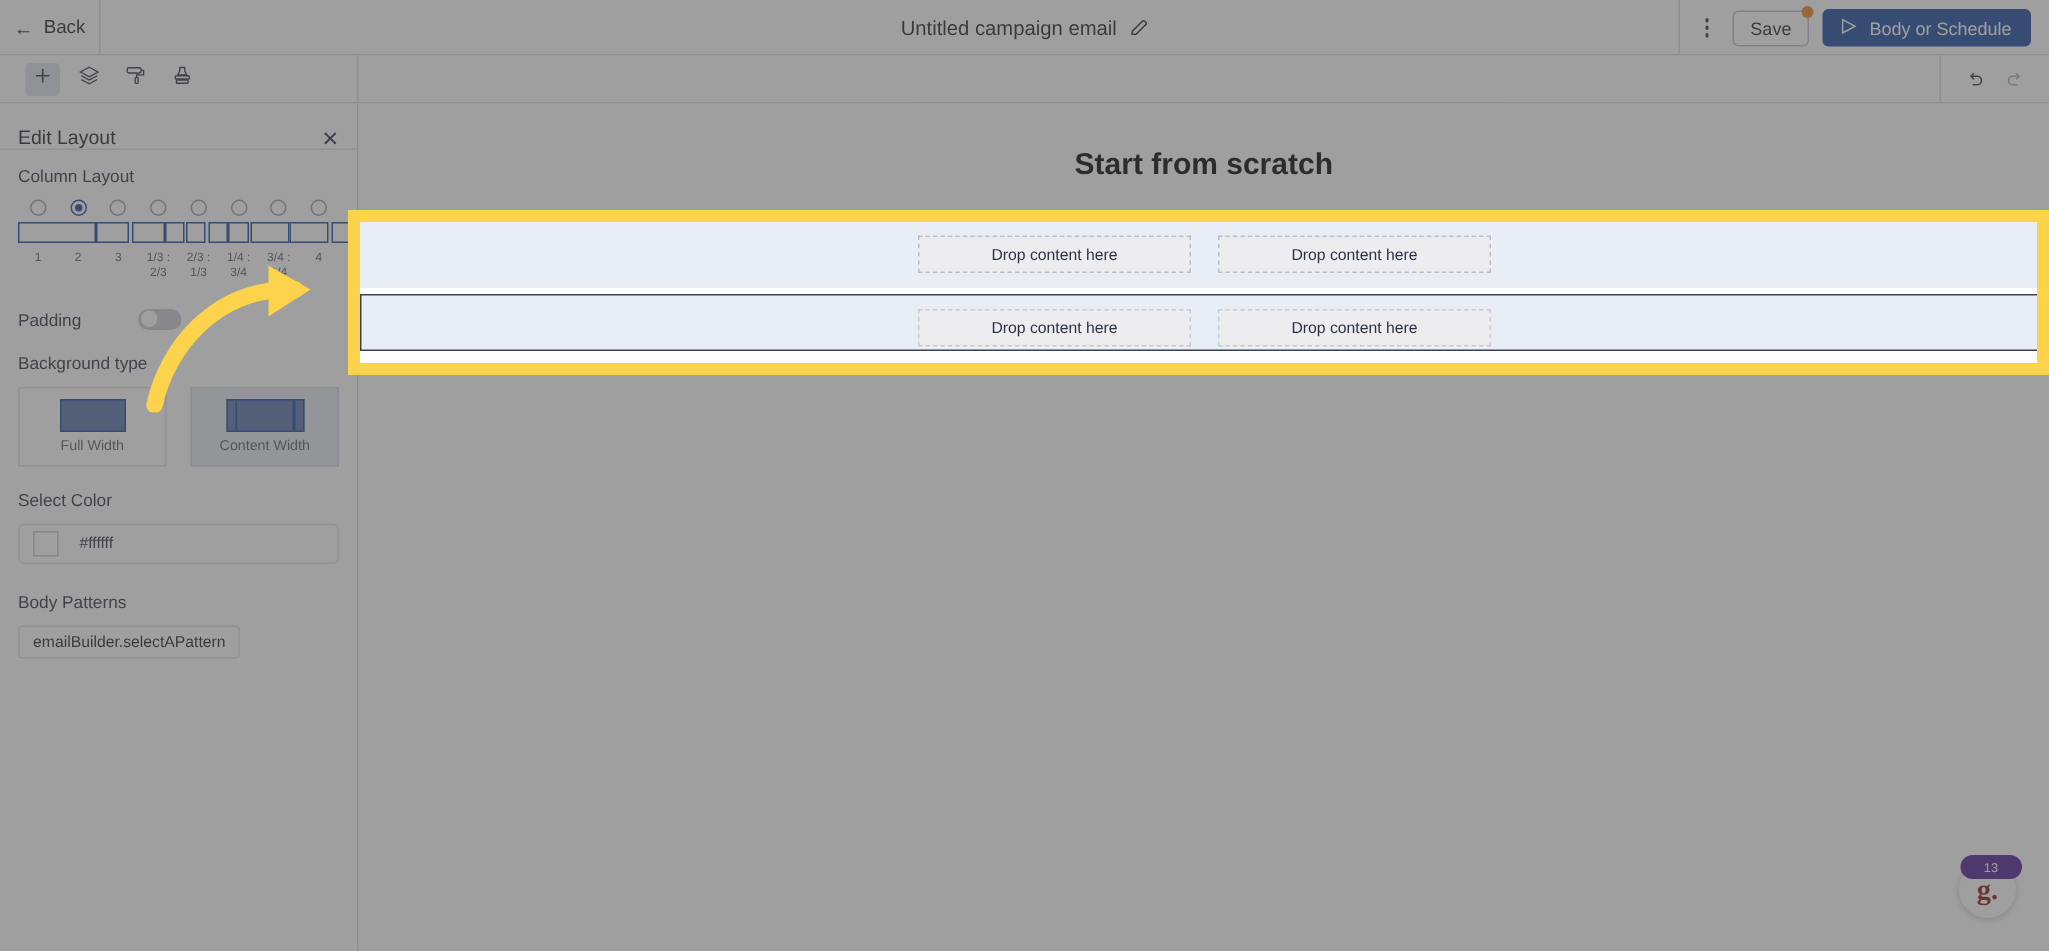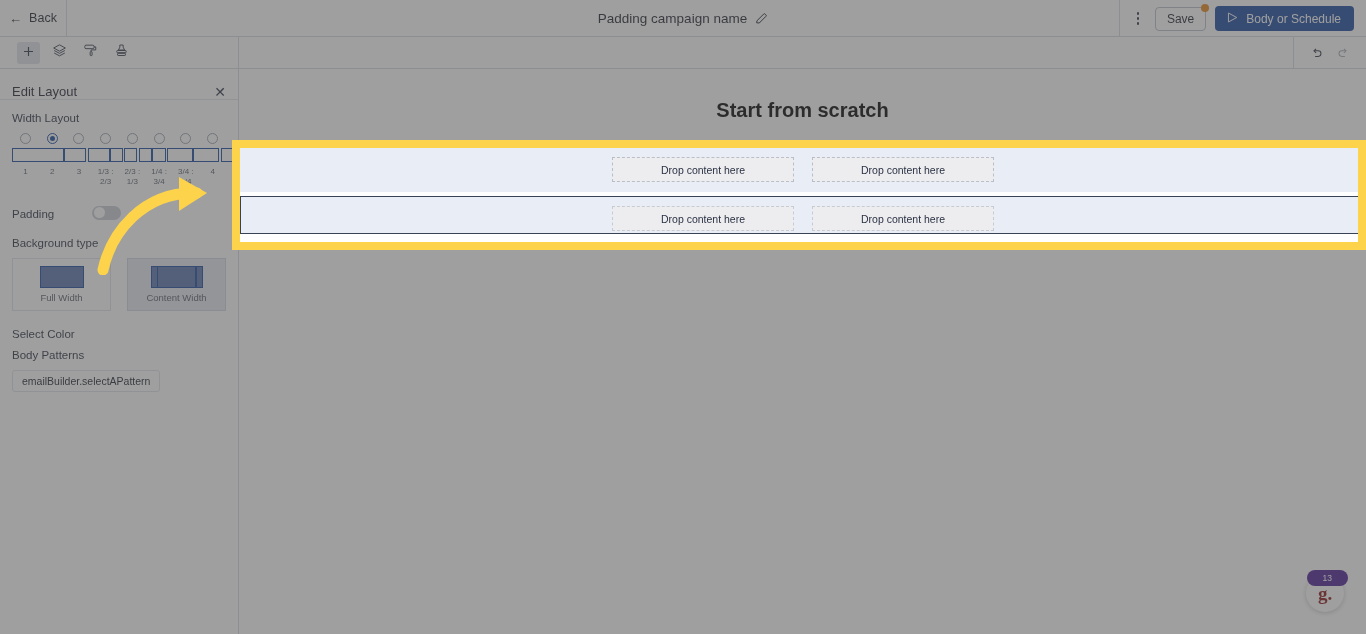--- a/index.html
+++ b/index.html
@@ -274,21 +274,21 @@
 <body>
 
 <div id="page">
 
   <div class="topbar">
     <div class="back-cell">
       <span class="back-arrow">←</span>
       <span>Back</span>
     </div>
     <div class="topbar-title">
-      <span class="title-text">Padding campaign name</span>
+      <span class="title-text">Untitled campaign email</span>
       <span class="pencil-icon">
         <svg width="13" height="13" viewBox="0 0 16 16" fill="none" stroke="#1b1f2b" stroke-width="1.2">
           <path d="M2 13.2 L2.4 10.8 L10.6 2.6 a1.3 1.3 0 0 1 1.9 0 l0.9 0.9 a1.3 1.3 0 0 1 0 1.9 L5.2 13.6 Z"></path>
         </svg>
       </span>
     </div>
     <div class="topbar-right">
       <div class="kebab">
           <i></i>
           <i></i>
@@ -362,21 +362,21 @@
     </div>
   </div>
 
   <div class="panel">
     <div class="panel-head">
       <span class="panel-title">Edit Layout</span>
       <span class="panel-close">✕</span>
     </div>
     <div class="panel-body">
 
-      <div class="sec-label">Width Layout</div>
+      <div class="sec-label">Column Layout</div>
       <div class="col-layout">
         <div class="radio-row" id="radio-row">
             <div class="radio-cell">
               <div class="radio"></div>
             </div>
             <div class="radio-cell">
               <div class="radio sel"></div>
             </div>
             <div class="radio-cell">
               <div class="radio"></div>
@@ -451,20 +451,24 @@
           <span class="glyph-fw"></span>
           <span class="bgtype-label">Full Width</span>
         </div>
         <div class="bgtype-card sel">
           <span class="glyph-cw"></span>
           <span class="bgtype-label">Content Width</span>
         </div>
       </div>
 
       <div class="sec-label">Select Color</div>
+      <div class="color-field">
+        <span class="swatch" style="background: rgb(255, 255, 255);"></span>
+        <span class="color-value">#ffffff</span>
+      </div>
 
       <div class="sec-label">Body Patterns</div>
       <button class="pattern-btn">emailBuilder.selectAPattern</button>
     </div>
   </div>
 
   <div class="canvas">
     <div class="email-wrap">
       <div class="scratch-title">Start from scratch</div>
       <div class="brow">

